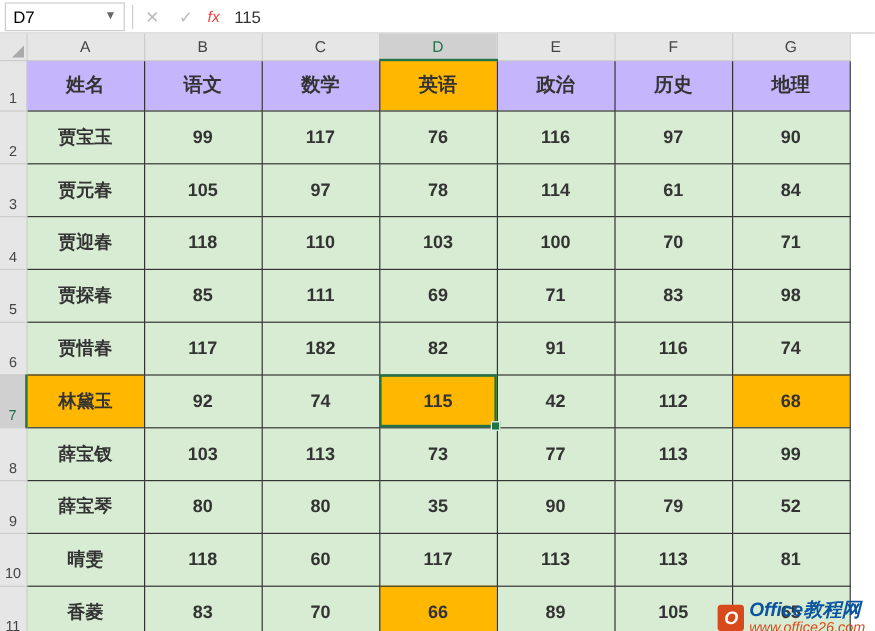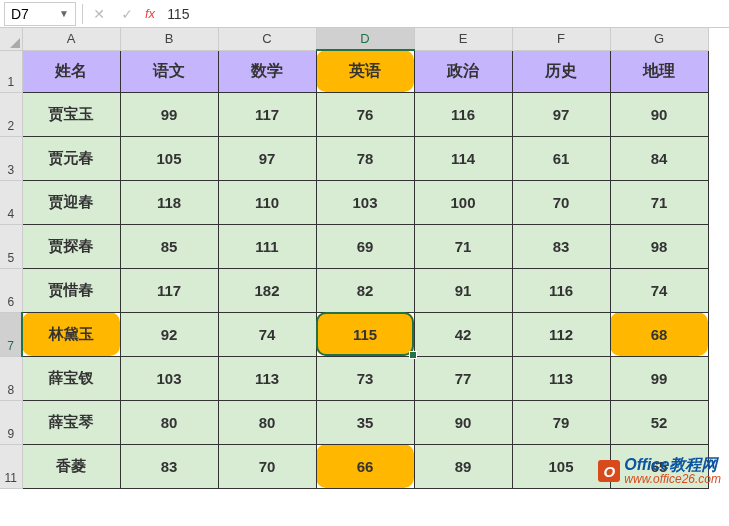--- a/index.html
+++ b/index.html
@@ -11,21 +11,21 @@
       position: relative;
     }
     .formula-bar {
       display: flex;
       align-items: center;
       height: 28px;
       border-bottom: 1px solid #ccc;
       background: #fff;
     }
     .name-box {
-      width: 72px;
+      width: 100px;
       height: 24px;
       border: 1px solid #ccc;
       margin: 0 4px;
       padding: 2px 6px;
       display: flex;
       align-items: center;
       justify-content: space-between;
       background: #fff;
     }
     .name-box-dropdown {
@@ -125,21 +125,21 @@
       color: #333;
       font-weight: bold;
       height: 44px;
       background: #d8ecd4;
     }
     .header-row .data-cell {
       background: #c4b5fd;
       font-size: 16px;
       height: 42px;
     }
-    .hl-orange { background: #ffb700 !important; border-radius: 10px; }
+    .hl-orange { background: #ffb700 !important; }
     .active-cell {
       outline: 2px solid #217346;
       outline-offset: -2px;
       position: relative;
     }
     .active-cell::after {
       content: '';
       position: absolute;
       right: -3px;
       bottom: -3px;
@@ -288,20 +288,30 @@
           <th class="row-header">9</th>
           <td class="data-cell">薛宝琴</td>
           <td class="data-cell">80</td>
           <td class="data-cell">80</td>
           <td class="data-cell">35</td>
           <td class="data-cell">90</td>
           <td class="data-cell">79</td>
           <td class="data-cell">52</td>
         </tr>
         <tr>
+          <th class="row-header">10</th>
+          <td class="data-cell">晴雯</td>
+          <td class="data-cell">118</td>
+          <td class="data-cell">60</td>
+          <td class="data-cell">117</td>
+          <td class="data-cell">113</td>
+          <td class="data-cell">113</td>
+          <td class="data-cell">81</td>
+        </tr>
+        <tr>
           <th class="row-header">11</th>
           <td class="data-cell">香菱</td>
           <td class="data-cell">83</td>
           <td class="data-cell">70</td>
           <td class="data-cell hl-orange">66</td>
           <td class="data-cell">89</td>
           <td class="data-cell">105</td>
           <td class="data-cell">65</td>
         </tr>
       </tbody>

